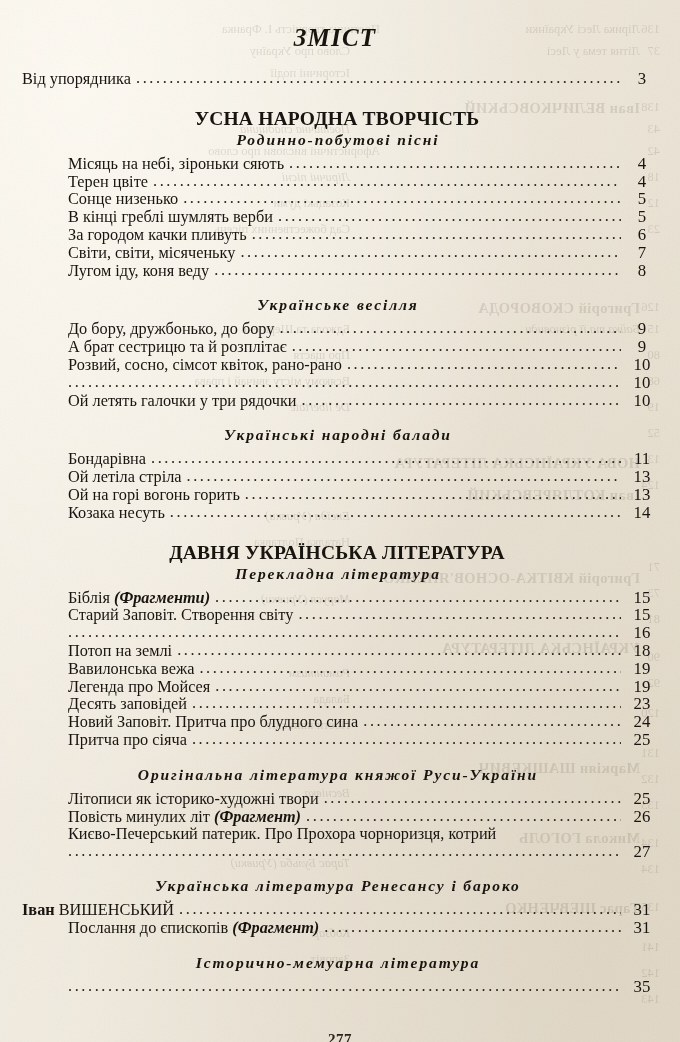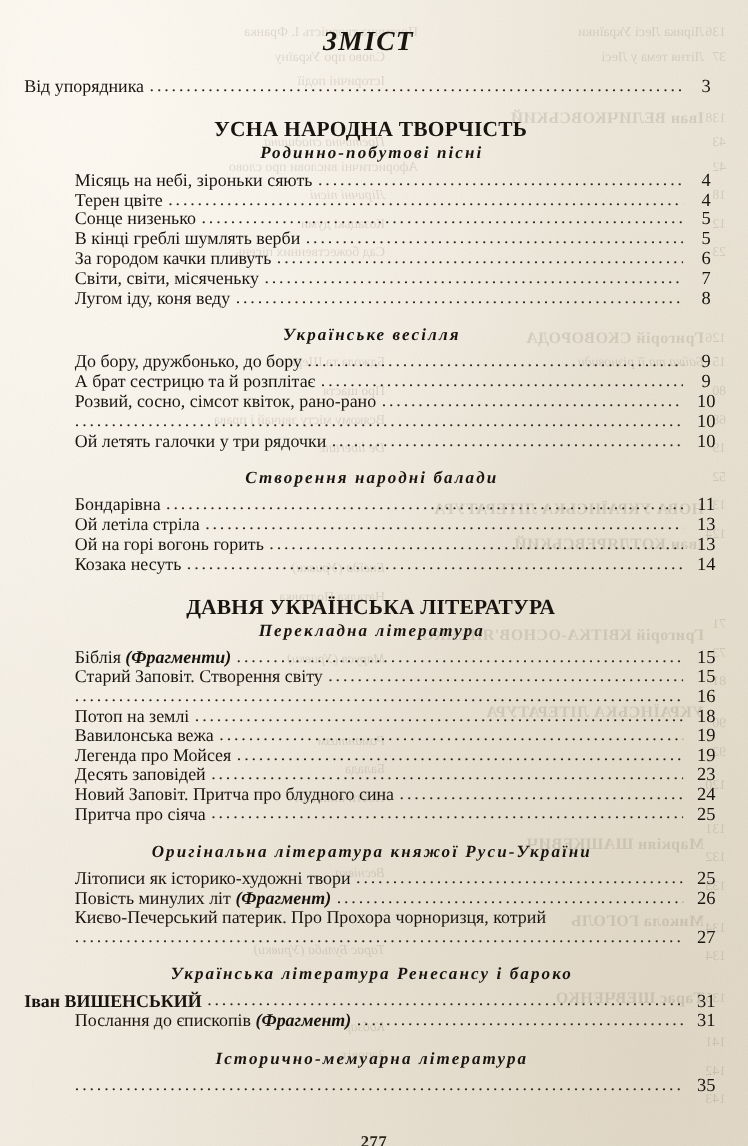--- a/index.html
+++ b/index.html
@@ -117,21 +117,21 @@
     font-size: 16.8px;
     margin-left: 4px;
   }
   .entry.noleader .leader { visibility: hidden; }
 
   .entry.indent { padding-left: 68px; padding-right: 21px; }
   .entry.flush  { padding-left: 22px; padding-right: 21px; }
 
   .em { font-style: italic; font-weight: bold; }
   .author-first { font-weight: bold; }
-  .author-last  { font-weight: bold; }
+  .author-last  { font-weight: normal; }
 
   .folio {
     position: absolute;
     left: 0; right: 0;
     bottom: -6px;
     text-align: center;
     font-size: 15px;
     font-weight: bold;
     letter-spacing: .5px;
     color: #2a2419;
@@ -295,21 +295,21 @@
       <div class="entry indent">
         <span class="leader">..................................................................................................................................</span>
         <span class="pg">10</span>
       </div>
       <div class="entry indent">
         <span class="label">Ой летять галочки у три рядочки</span>
         <span class="leader">..................................................................................................................................</span>
         <span class="pg">10</span>
       </div>
       <div style="height: 17px;"></div>
-      <h3 class="sub-head">Створення народні балади</h3>
+      <h3 class="sub-head">Українські народні балади</h3>
       <div style="height: 6px;"></div>
       <div class="entry indent">
         <span class="label">Бондарівна</span>
         <span class="leader">..................................................................................................................................</span>
         <span class="pg">11</span>
       </div>
       <div class="entry indent">
         <span class="label">Ой летіла стріла</span>
         <span class="leader">..................................................................................................................................</span>
         <span class="pg">13</span>

